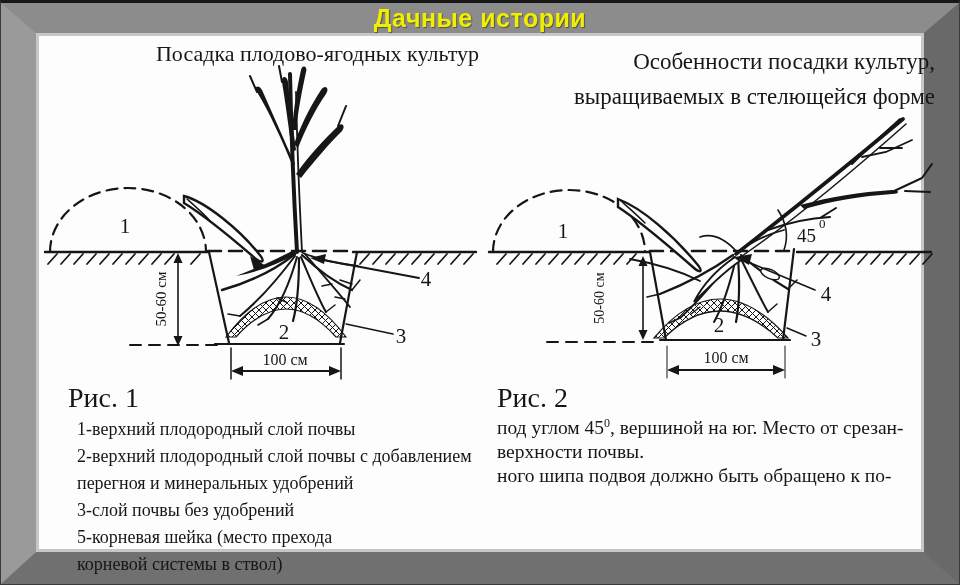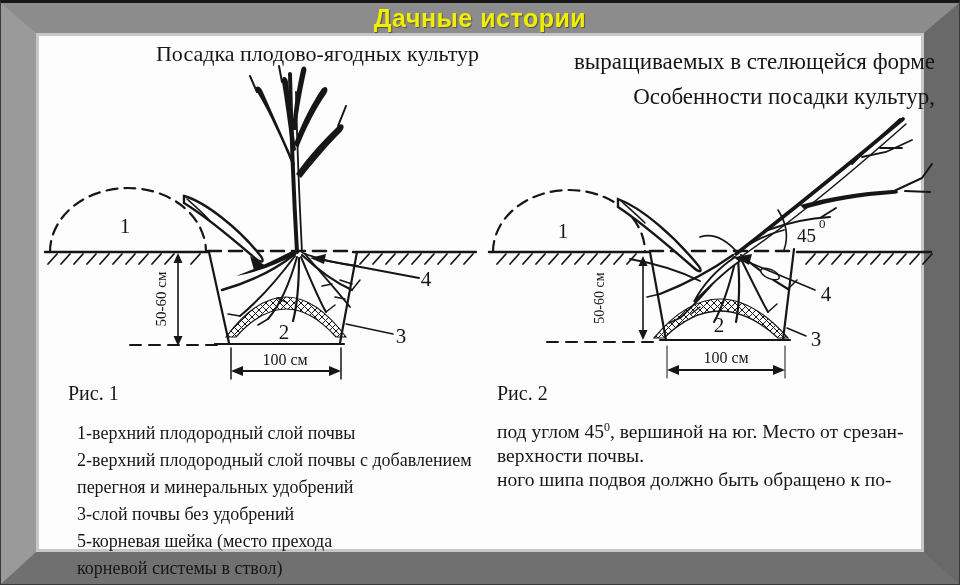--- a/index.html
+++ b/index.html
@@ -10,21 +10,21 @@
          border-color:#8c8c8c #696969 #707070 #9a9a9a;}
   .header{position:absolute;top:1px;left:0;right:0;height:29px;line-height:29px;text-align:center;
           font-family:"Liberation Sans",sans-serif;font-weight:bold;font-size:25px;letter-spacing:.5px;
           color:#f2ee00;text-shadow:1px 1px 1px rgba(40,40,0,.55);z-index:5;border-radius:9px;}
   .content{position:absolute;left:35px;top:30px;right:35px;bottom:32px;background:#fdfdfd;
            border:3px solid #c7c7c7;}
   .canvas{position:absolute;inset:0;}
   .abs{position:absolute;}
   .fig-title{font-size:22px;text-align:right;white-space:nowrap;}
   .fig-title.right{font-size:23px;line-height:35px;}
-  .fig-label{font-size:20px;margin-bottom:15px;}
+  .fig-label{font-size:28px;margin-bottom:2px;}
   .legend{font-size:18px;line-height:27px;white-space:nowrap;margin-left:9px;}
   .caption{font-size:19.5px;line-height:24px;white-space:nowrap;}
   sup.deg{font-size:12px;vertical-align:super;line-height:0;}
   svg text{fill:#161616;stroke:none;font-family:"Liberation Serif",serif;}
 </style>
 </head>
 <body>
 
 <div class="page">
   <div class="bevel"></div>
@@ -110,22 +110,22 @@
           <div>1-верхний плодородный слой почвы</div>
           <div>2-верхний плодородный слой почвы с добавлением</div>
           <div>перегноя и минеральных удобрений</div>
           <div>3-слой почвы без удобрений</div>
           <div>5-корневая шейка (место прехода</div>
           <div>корневой системы в ствол)</div>
         </div>
       </div>
 
       <div class="abs fig-title right" style="left:451px;top:8px;width:445px;">
+        <div>Особенности посадки культур,</div>
         <div>выращиваемых в стелющейся форме</div>
-        <div>Особенности посадки культур,</div>
       </div>
 
       <svg class="abs" style="left:446px;top:74px;" width="450" height="280" viewBox="485 108 450 280">
         <defs>
           <pattern id="xh2" width="7" height="7" patternUnits="userSpaceOnUse">
             <path d="M0,0L7,7M7,0L0,7" stroke="#161616" stroke-width="1" fill="none"></path>
           </pattern>
         </defs>
         <g stroke="#161616" fill="none" stroke-linecap="round">
           <g>

